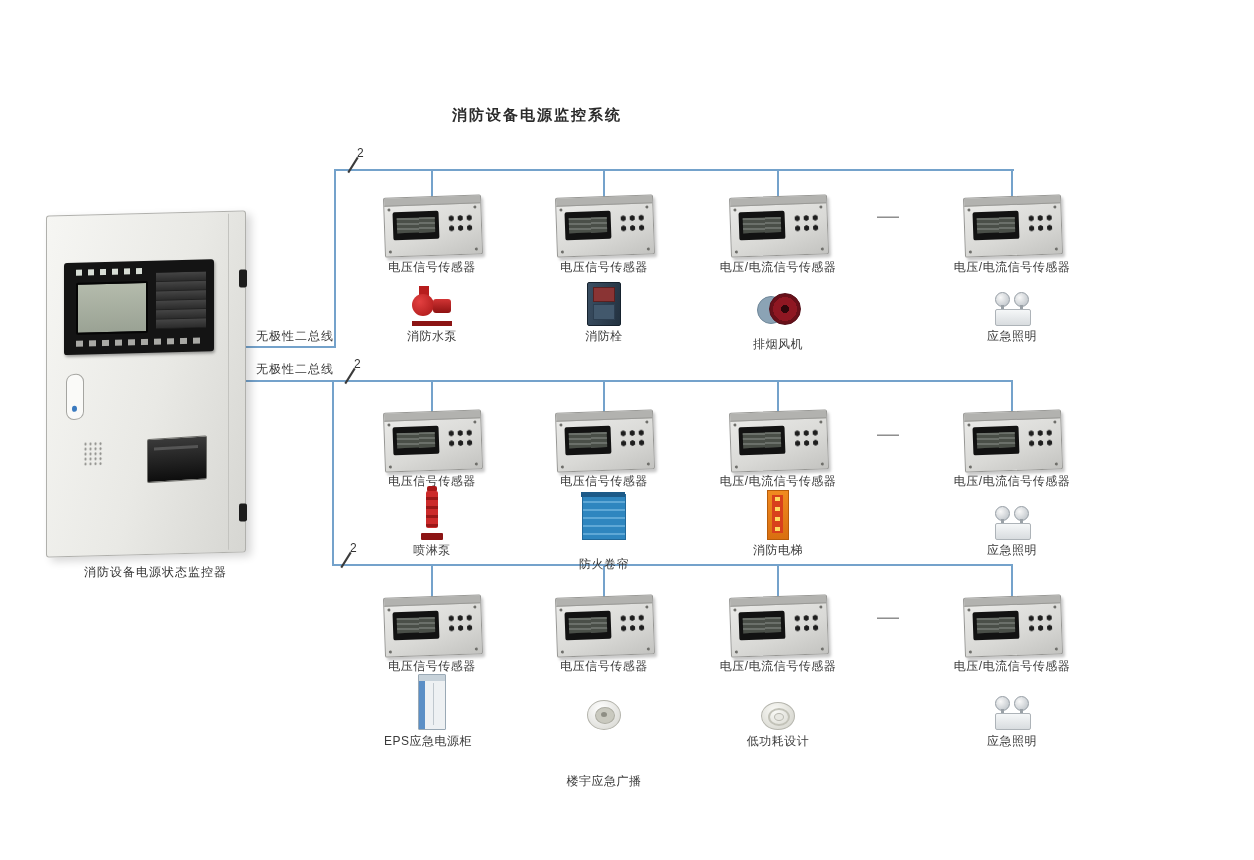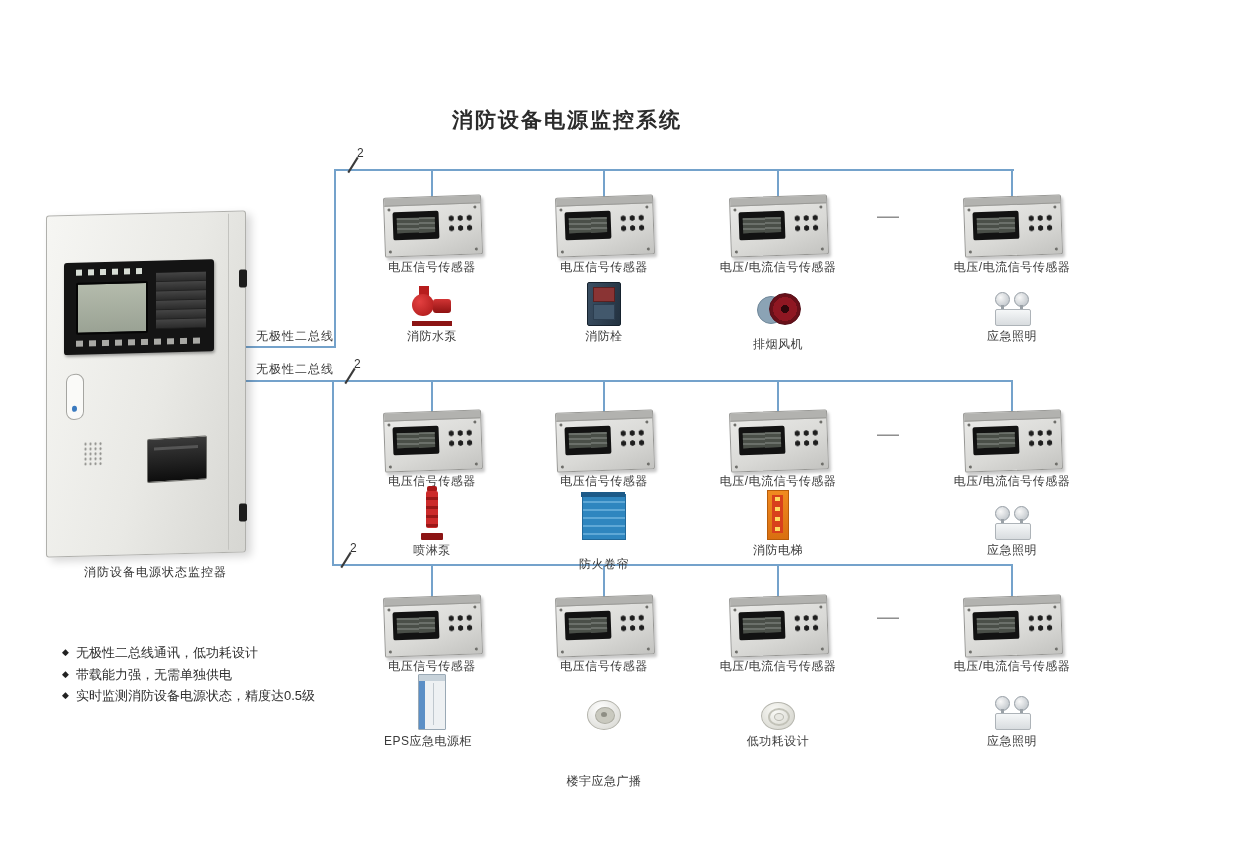--- a/index.html
+++ b/index.html
@@ -1,19 +1,19 @@
 <!DOCTYPE html>
 <html><head>
 <meta charset="utf-8">
 <style>
   html,body{margin:0;padding:0;background:#fff;}
   body{width:1254px;height:860px;overflow:hidden;font-family:"Liberation Sans","DejaVu Sans",sans-serif;}
   #stage{position:relative;width:1254px;height:860px;background:#fff;}
 
-  .title{position:absolute;left:452px;top:106px;font-size:21px;font-weight:bold;color:#2b2b2b;letter-spacing:2px;}
+  .title{position:absolute;left:452px;top:106px;font-size:15px;font-weight:bold;color:#2b2b2b;letter-spacing:2px;}
 
   
   .line{position:absolute;background:#74a2cb;}
   .tick{position:absolute;width:18px;height:2px;background:#3a3a3a;transform:rotate(-58deg);}
   .ticknum{position:absolute;font-size:12px;color:#333;}
   .bus-label{position:absolute;font-size:12px;color:#3a3a3a;letter-spacing:1px;}
   .ellipsis{position:absolute;width:40px;text-align:center;font-size:22px;color:#8f8f8f;line-height:1;}
 
   
   .cabinet{position:absolute;left:46px;top:213px;width:200px;height:342px;}
@@ -150,25 +150,20 @@
         <div class="cab-lock-dot"></div>
       </div>
       <div class="cab-grille"></div>
       <div class="cab-printer">
         <div class="cab-printer-slot"></div>
       </div>
     </div>
   </div>
   <div class="panel-label">消防设备电源状态监控器</div>
 
-  <div class="features">
-    <div class="feat"><span class="bullet">◆</span><span>无极性二总线通讯，低功耗设计</span></div>
-    <div class="feat"><span class="bullet">◆</span><span>带载能力强，无需单独供电</span></div>
-    <div class="feat"><span class="bullet">◆</span><span>实时监测消防设备电源状态，精度达0.5级</span></div>
-  </div>
 
   <div class="sensor" style="left:384px;top:196px">
       <div class="s-top"></div>
       <div class="s-display">
         <div class="s-screen"></div>
       </div>
       <div class="s-keys"></div>
       <div class="s-screw"></div>
     </div>
   <div class="sensor" style="left:556px;top:196px">

